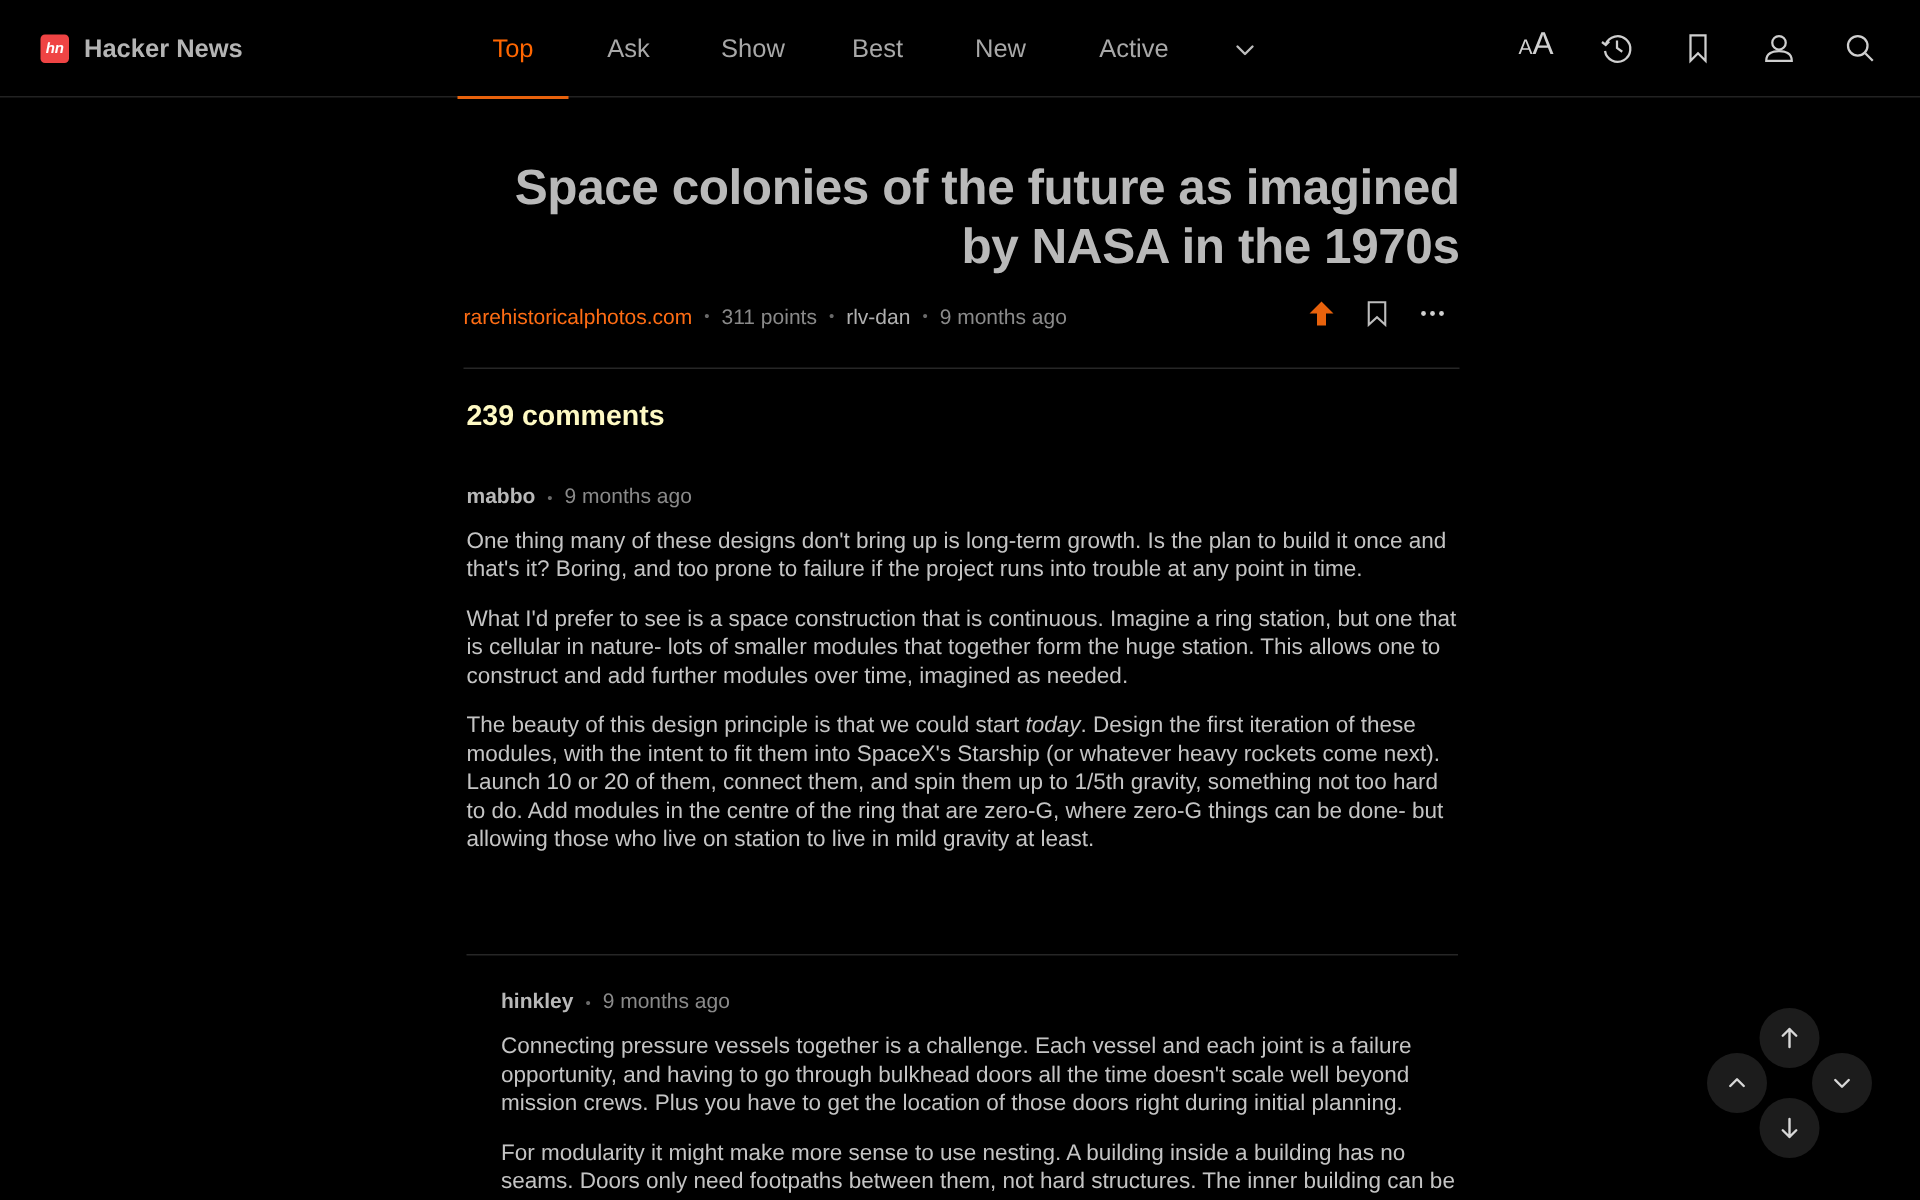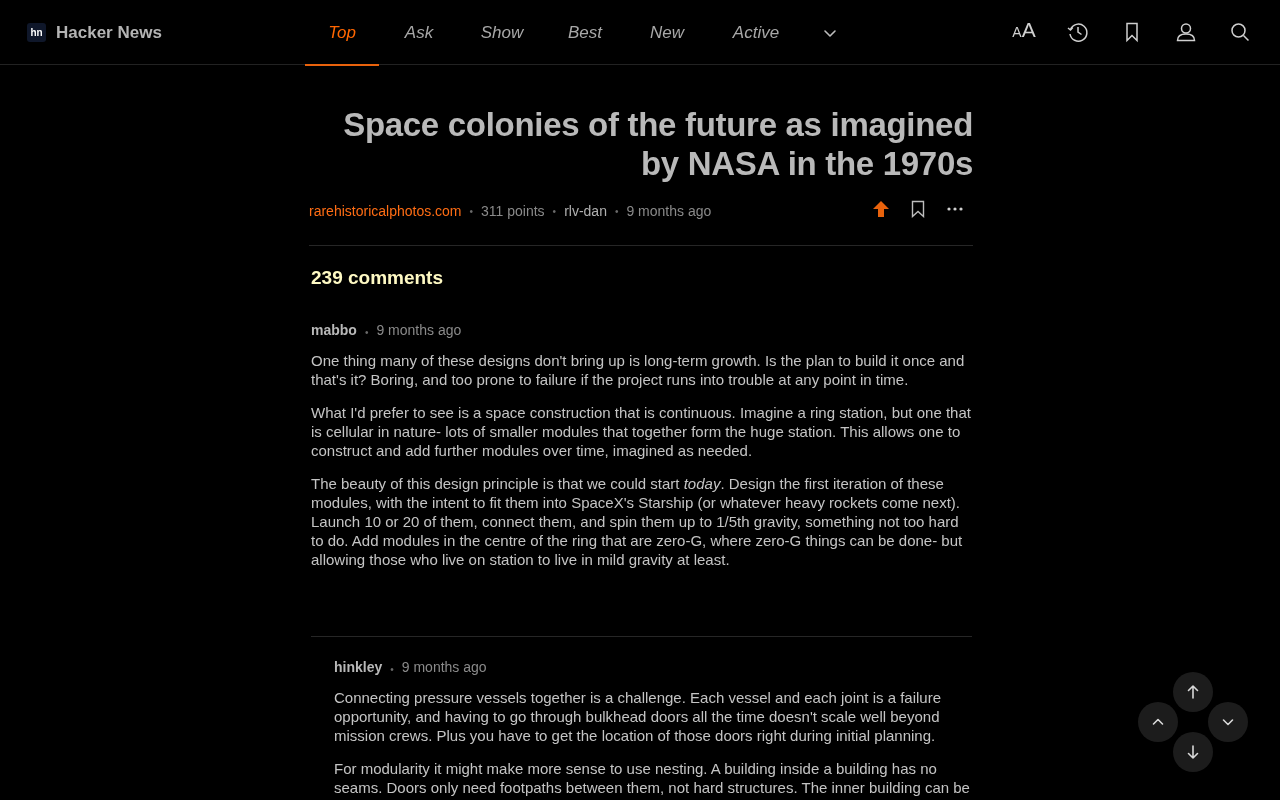--- a/index.html
+++ b/index.html
@@ -14,31 +14,32 @@
       position: absolute; left: 0; top: 0; width: 1280px; height: 65px;
       border-bottom: 1px solid #222;
       background: #000;
     }
     .brand {
       position: absolute; left: 27px; top: 23px; height: 19px;
       display: flex; align-items: center; gap: 10px;
       text-decoration: none;
     }
     .brand-logo {
-      width: 19px; height: 19px; background: #0f172a; border-radius: 3px;
+      width: 19px; height: 19px; background: #ef4444; border-radius: 3px;
       color: #fff; font-size: 10px; font-weight: bold;
       display: flex; align-items: center; justify-content: center;
       letter-spacing: -0.2px;
+      font-style: italic;
     }
     .brand-name { color: #b4b4b4; font-size: 17px; font-weight: bold; }
 
     .nav { position: absolute; left: 305px; top: 0; height: 65px; display: flex; }
     .nav-tab {
       height: 65px; display: flex; align-items: center; justify-content: center;
-      font-size: 17px; color: #a8a8a8; position: relative; cursor: pointer; font-style: italic;
+      font-size: 17px; color: #a8a8a8; position: relative; cursor: pointer;
     }
     .nav-tab.active { color: #ff6600; }
     .nav-tab.active::after {
       content: ""; position: absolute; left: 0; right: 0; bottom: -1px; height: 2px;
       background: #e8620c;
     }
     .nav-more { width: 54px; display: flex; align-items: center; justify-content: center; height: 65px; }
 
     .header-icons { position: absolute; right: 26px; top: 18px; display: flex; gap: 26px; align-items: center; }
     .hicon { width: 28px; height: 28px; display: flex; align-items: center; justify-content: center; cursor: pointer; }

